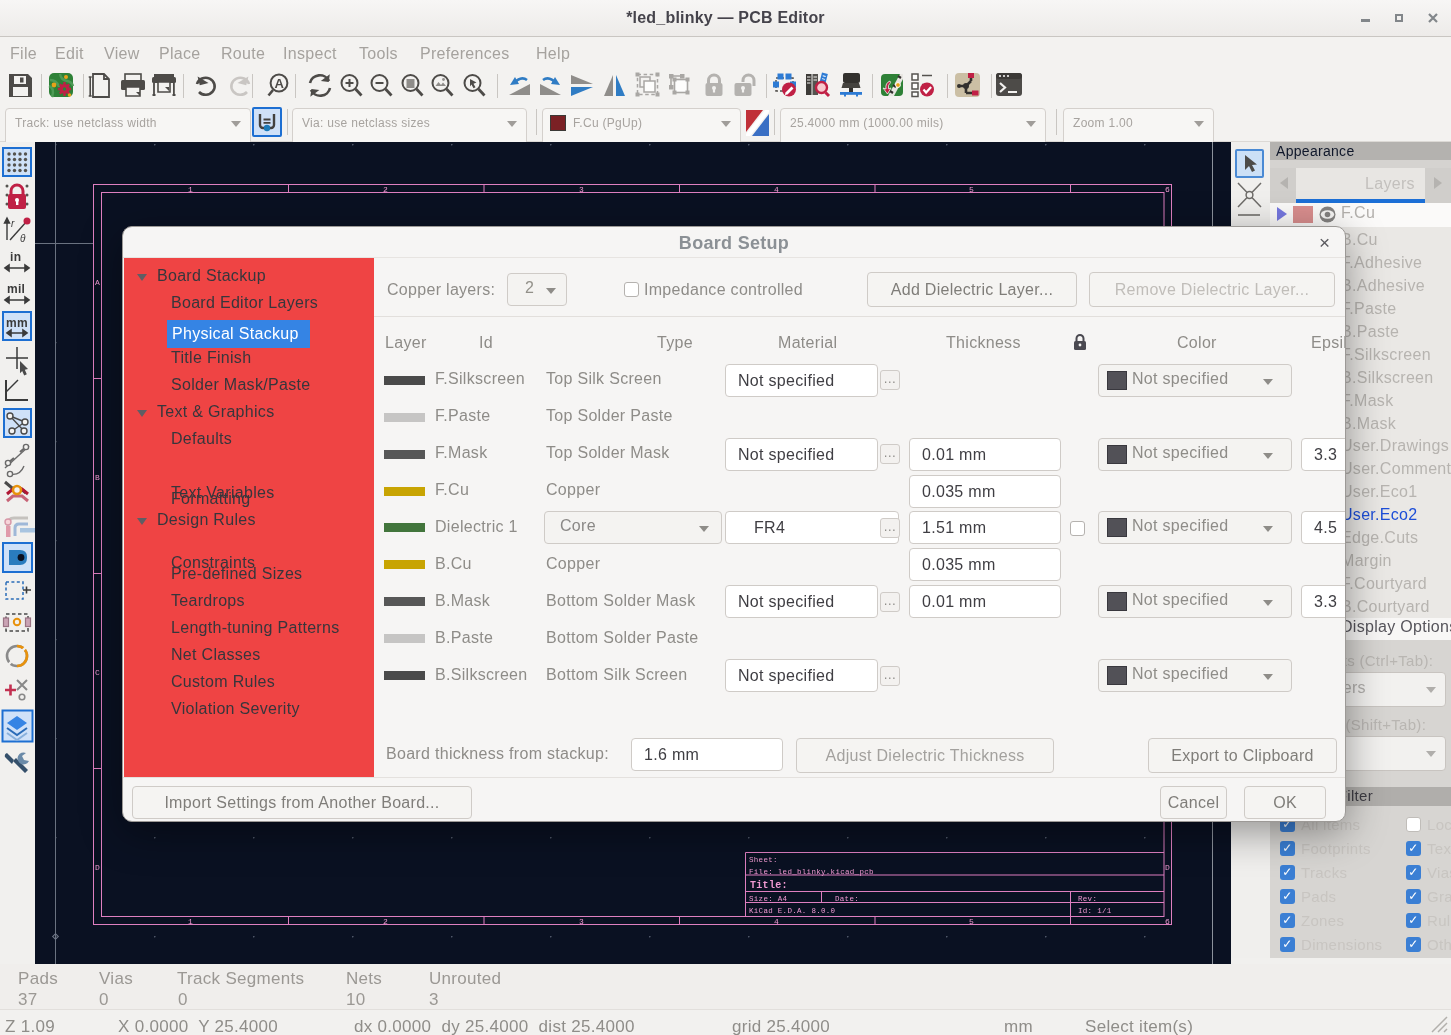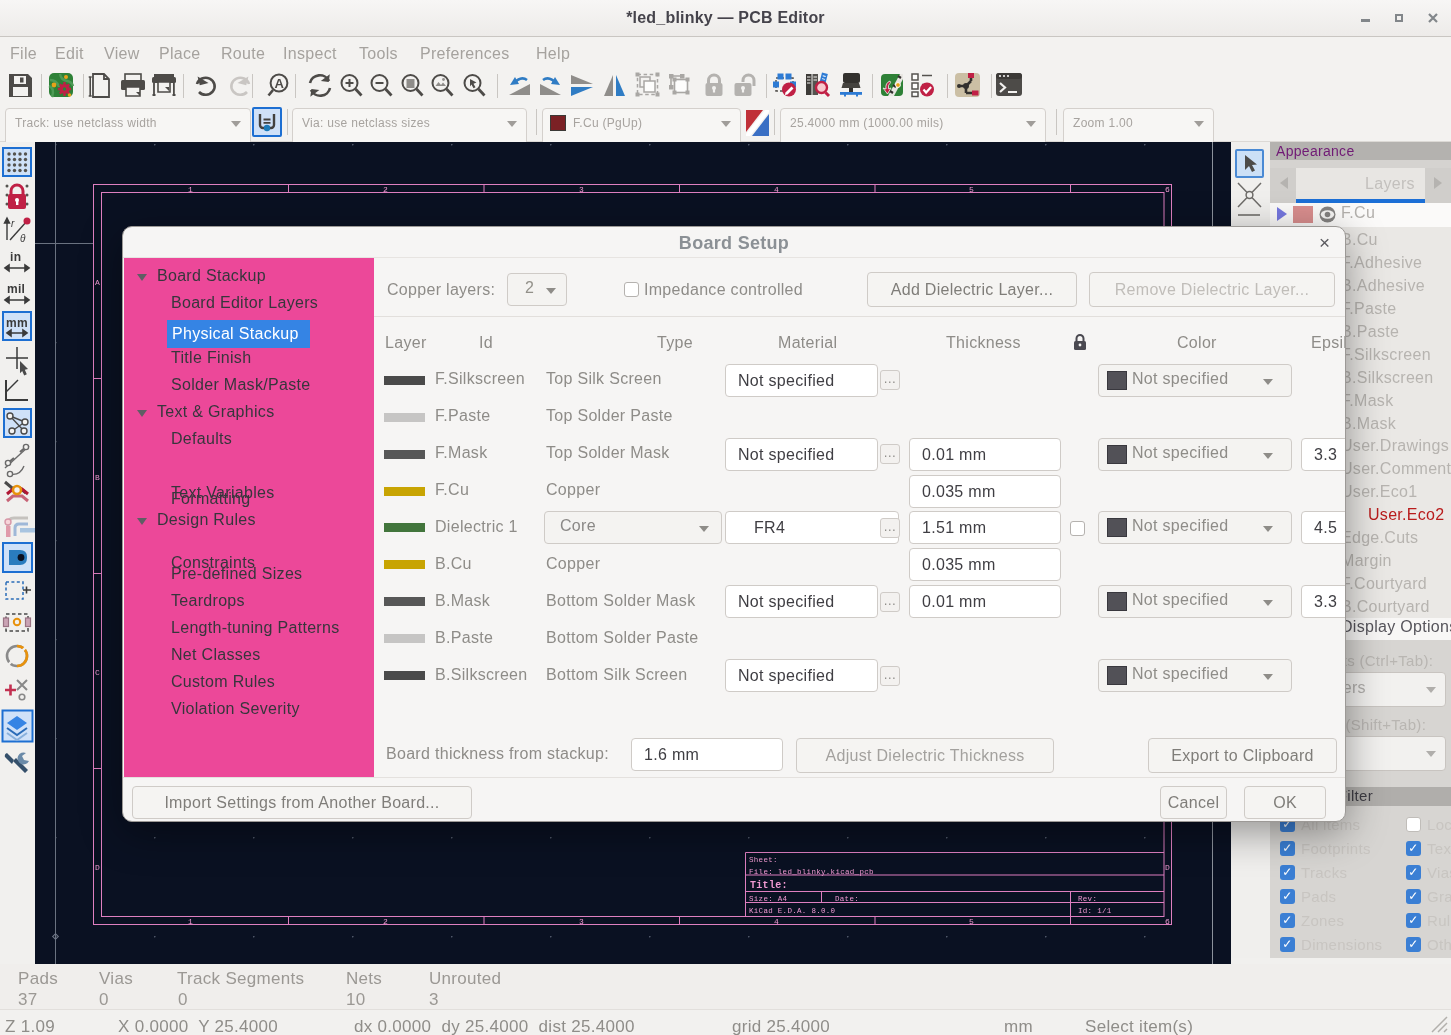--- a/index.html
+++ b/index.html
@@ -512,21 +512,21 @@
       </svg>
     </div>
     <svg class="abs" style="left:5px; top:39px;" width="27" height="28" viewBox="0 0 27 28">
       <path d="M2 2 L25 26 M25 2 L2 26" stroke="#6e6c69" stroke-width="1.5"></path>
       <circle cx="13.5" cy="14" r="3.4" fill="#f0efed" stroke="#6e6c69" stroke-width="1.5"></circle>
     </svg>
     <div class="abs" style="left:7px; top:72px; width:22px; height:2px; background:#8a8885;"></div>
   </div>
   <div id="apanel" class="abs">
     <div class="abs" style="left:0; top:0; width:181px; height:18px; background:#b4b2af;">
-      <span style="position:absolute; left:6px; top:1px; font-size:14px; color:#701a75;">Appearance</span>
+      <span style="position:absolute; left:6px; top:1px; font-size:14px; color:#0f172a;">Appearance</span>
     </div>
     <div class="abs" style="left:0; top:18px; width:181px; height:8px; background:#d5d3d0;"></div>
     <div class="abs" style="left:0; top:26px; width:181px; height:35px; background:#d0cecb;"></div>
     <div class="abs" style="left:26px; top:26px; width:129px; height:31px; background:#e8e6e3;"></div>
     <div class="abs" style="left:26px; top:57px; width:129px; height:4px; background:#1c6fd6;"></div>
     <div class="abs" style="left:95px; top:33px; font-size:16px; color:#c3c0bd;">Layers</div>
     <div class="abs" style="left:10px; top:35px; width:0; height:0; border-top:6px solid transparent; border-bottom:6px solid transparent; border-right:8px solid #b5b3b0;"></div>
     <div class="abs" style="left:164px; top:35px; width:0; height:0; border-top:6px solid transparent; border-bottom:6px solid transparent; border-left:8px solid #b5b3b0;"></div>
     <div class="abs" style="left:0; top:61px; width:181px; height:24px; background:#fbfaf9;">
       <div class="abs" style="left:7px; top:4px; width:0; height:0; border-top:7px solid transparent; border-bottom:7px solid transparent; border-left:10px solid #7678e0;"></div>
@@ -544,21 +544,21 @@
     <div class="abs aptxt" style="left:71px; top:135px; color:#b7b4b0;">B.Adhesive</div>
     <div class="abs aptxt" style="left:71px; top:158px; color:#b7b4b0;">F.Paste</div>
     <div class="abs aptxt" style="left:71px; top:181px; color:#b7b4b0;">B.Paste</div>
     <div class="abs aptxt" style="left:71px; top:204px; color:#b7b4b0;">F.Silkscreen</div>
     <div class="abs aptxt" style="left:71px; top:227px; color:#b7b4b0;">B.Silkscreen</div>
     <div class="abs aptxt" style="left:71px; top:250px; color:#b7b4b0;">F.Mask</div>
     <div class="abs aptxt" style="left:71px; top:273px; color:#b7b4b0;">B.Mask</div>
     <div class="abs aptxt" style="left:71px; top:295px; color:#b7b4b0;">User.Drawings</div>
     <div class="abs aptxt" style="left:71px; top:318px; color:#b7b4b0;">User.Comments</div>
     <div class="abs aptxt" style="left:71px; top:341px; color:#b7b4b0;">User.Eco1</div>
-    <div class="abs aptxt" style="left:71px; top:364px; color:#b91c1c;margin-left:27px;">User.Eco2</div>
+    <div class="abs aptxt" style="left:71px; top:364px; color:#1d4ed8;">User.Eco2</div>
     <div class="abs aptxt" style="left:71px; top:387px; color:#b7b4b0;">Edge.Cuts</div>
     <div class="abs aptxt" style="left:71px; top:410px; color:#b7b4b0;">Margin</div>
     <div class="abs aptxt" style="left:71px; top:433px; color:#b7b4b0;">F.Courtyard</div>
     <div class="abs aptxt" style="left:71px; top:456px; color:#b7b4b0;">B.Courtyard</div>
     <div class="abs" style="left:0; top:476px; width:181px; height:22px; background:#f8f7f6;">
       <span class="abs" style="left:71px; top:0; font-size:16px; color:#56545b;">Display Options</span>
     </div>
     <div class="abs" style="left:0; top:498px; width:181px; height:318px; background:#d7d5d2;"></div>
     <div class="abs" style="left:32px; top:510px; font-size:15px; color:#b9b6b2;">Presets (Ctrl+Tab):</div>
     <div class="abs" style="left:20px; top:530px; width:156px; height:35px; background:#f2f1ef; border:1px solid #c8c4c0; border-radius:4px;">
@@ -617,21 +617,21 @@
     <div class="abs st2" style="left:1004px; top:53px;">mm</div>
     <div class="abs st2" style="left:1085px; top:53px;">Select item(s)</div>
     <svg class="abs" style="left:1426px; top:51px;" width="22" height="18" viewBox="0 0 22 18">
       <path d="M21 2 L6 17 M21 8 L12 17 M21 14 L18 17" stroke="#b3b0ac" stroke-width="1.5"></path>
     </svg>
   </div>
   <div id="dialog" class="abs">
     <div class="abs" style="left:0; top:6px; width:100%; text-align:center; font-size:18px; font-weight:bold; color:#8b9095;">Board Setup</div>
     <div class="abs" style="left:0; top:30px; width:1224px; height:1px; background:#e7e4e1;"></div>
     <div class="abs" style="left:1196px; top:5px; font-size:19px; color:#5c5b60;">×</div>
-    <div class="abs" style="left:1px; top:31px; width:250px; height:519px; background:#ec4899;">
+    <div class="abs" style="left:1px; top:31px; width:250px; height:519px; background:#ef4444;">
       <svg class="abs" style="left:11px; top:13px;" width="14" height="12">
         <path d="M2 3 h10 l-5 7 z" fill="#5f5e64"></path>
       </svg>
       <div class="abs tree" style="left:33px; top:9px;">Board Stackup</div>
       <div class="abs tree" style="left:47px; top:36px;">Board Editor Layers</div>
       <div class="abs" style="left:43px; top:62px; width:143px; height:28px; background:#3584e4;"></div>
       <div class="abs tree" style="left:48px; top:67px; color:#ffffff;">Physical Stackup</div>
       <div class="abs tree" style="left:47px; top:91px;">Title Finish</div>
       <div class="abs tree" style="left:47px; top:118px;">Solder Mask/Paste</div>
       <svg class="abs" style="left:11px; top:149px;" width="14" height="12">

